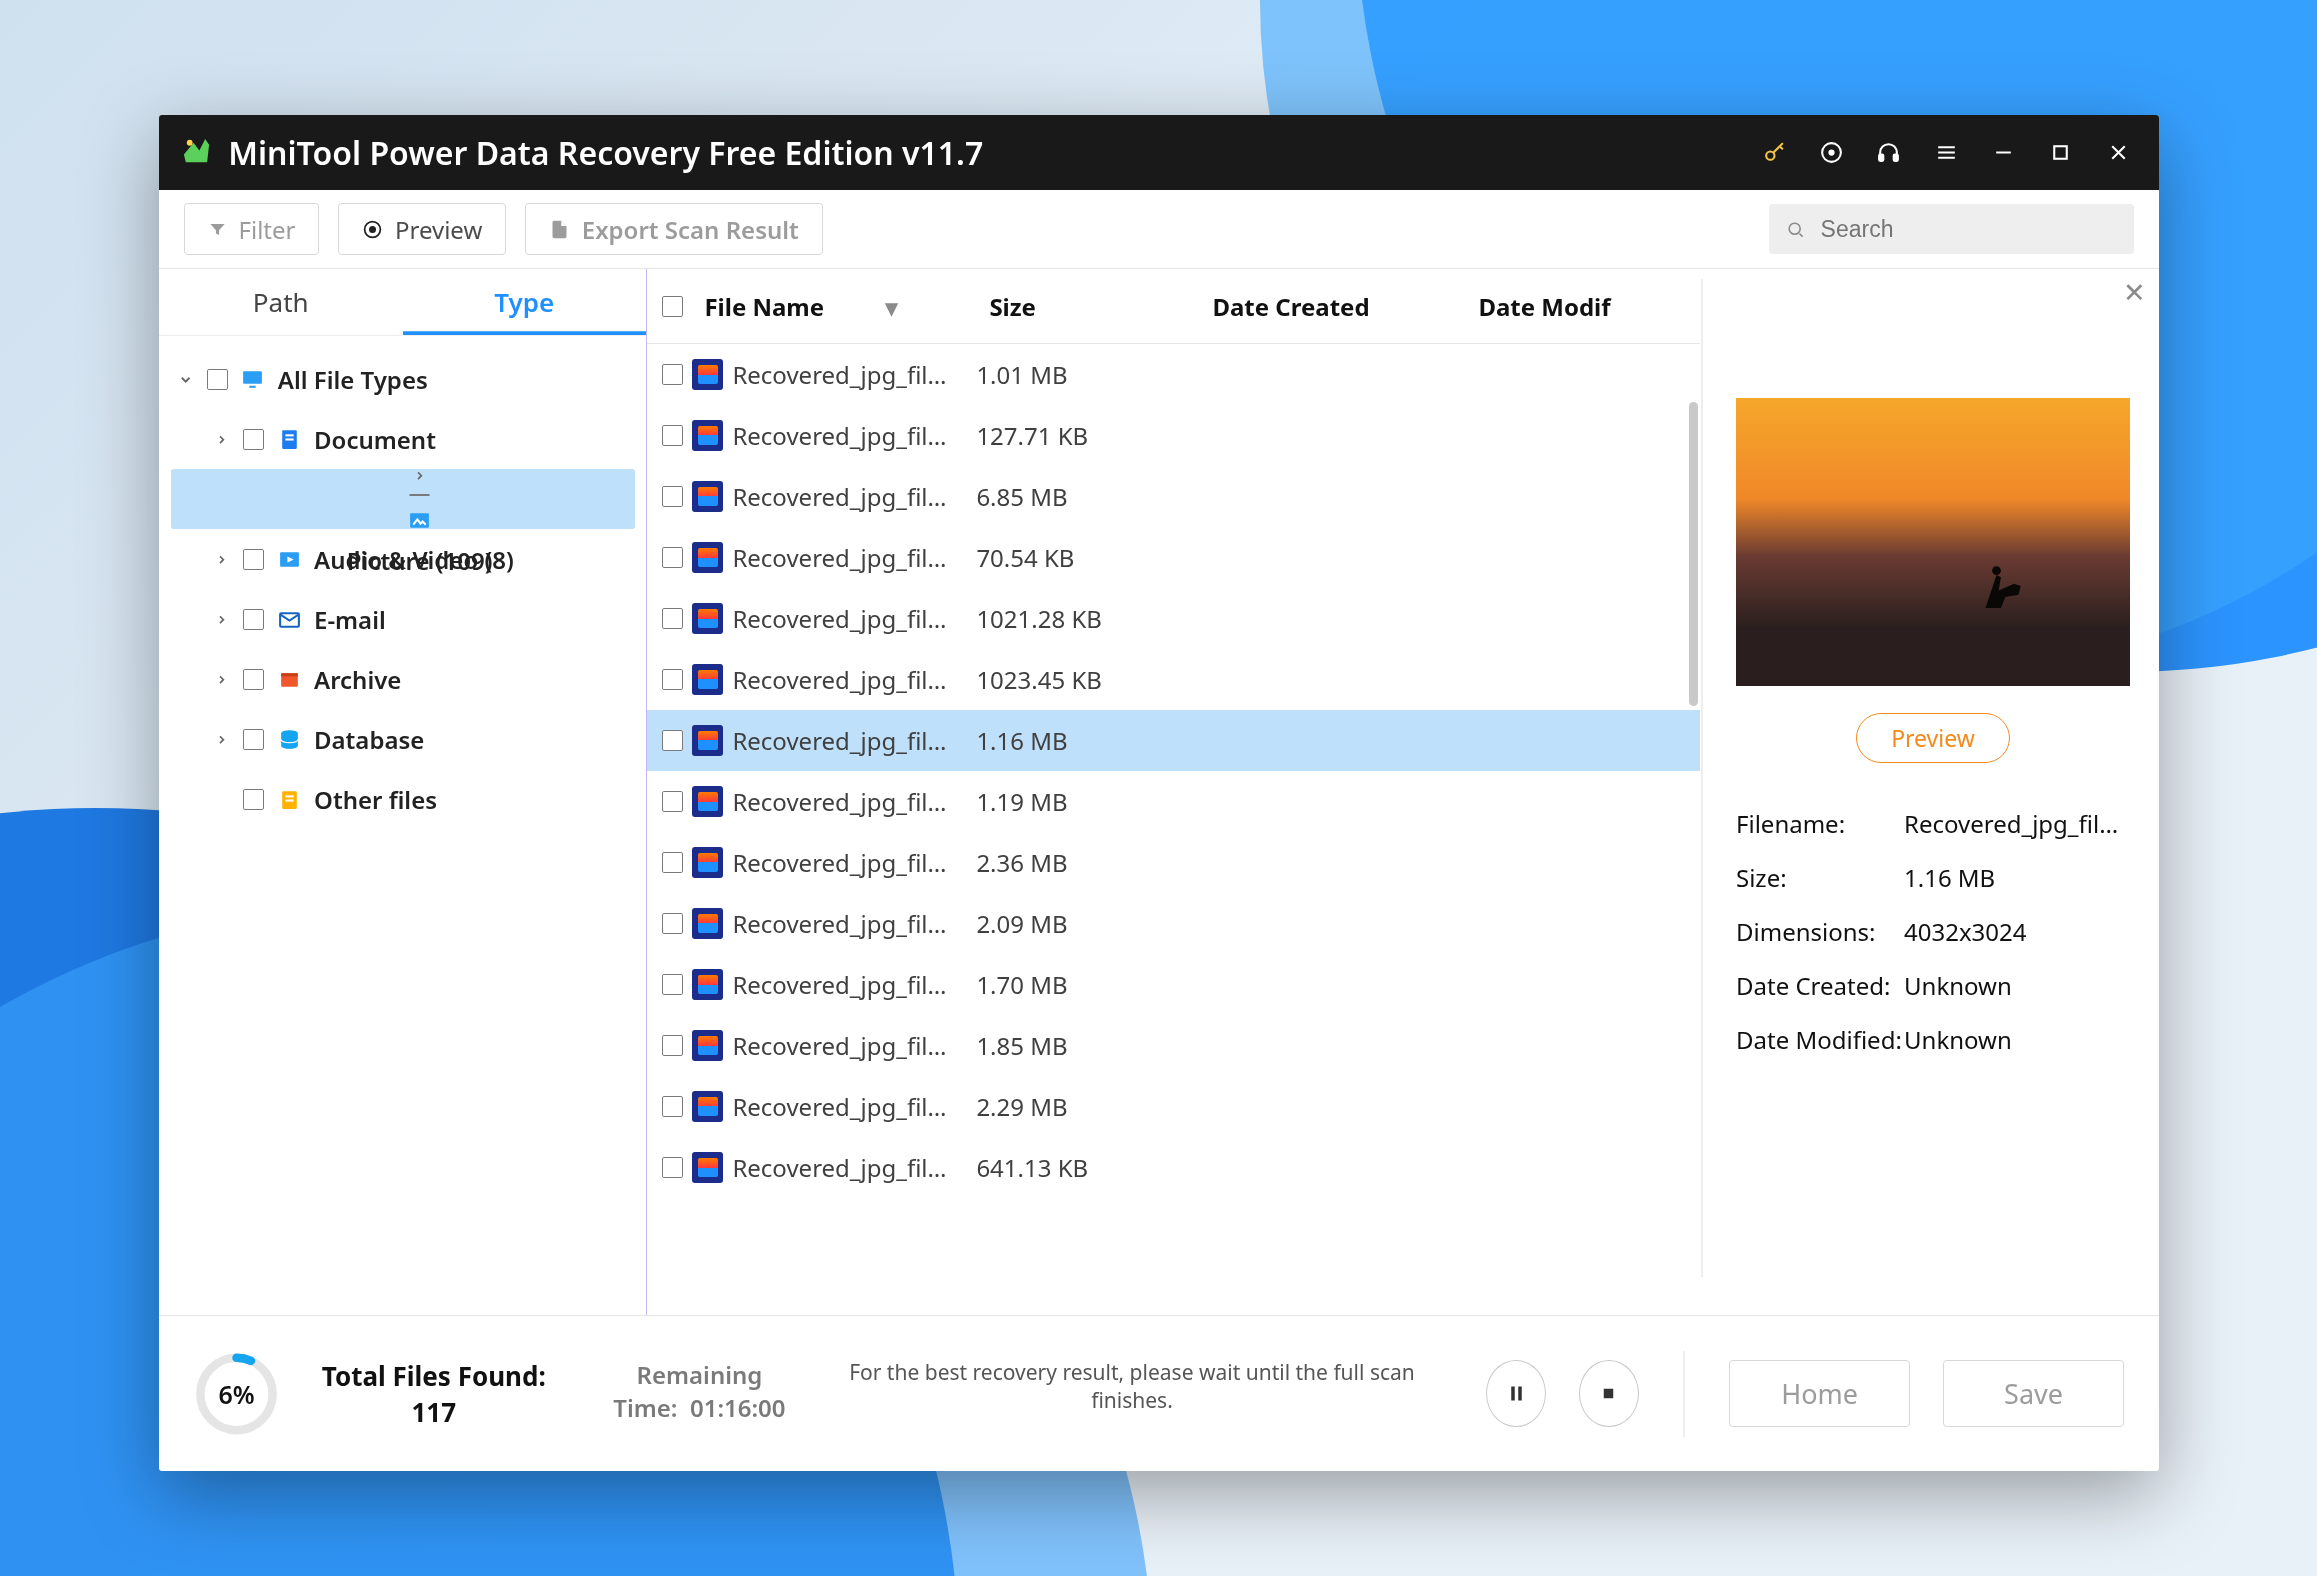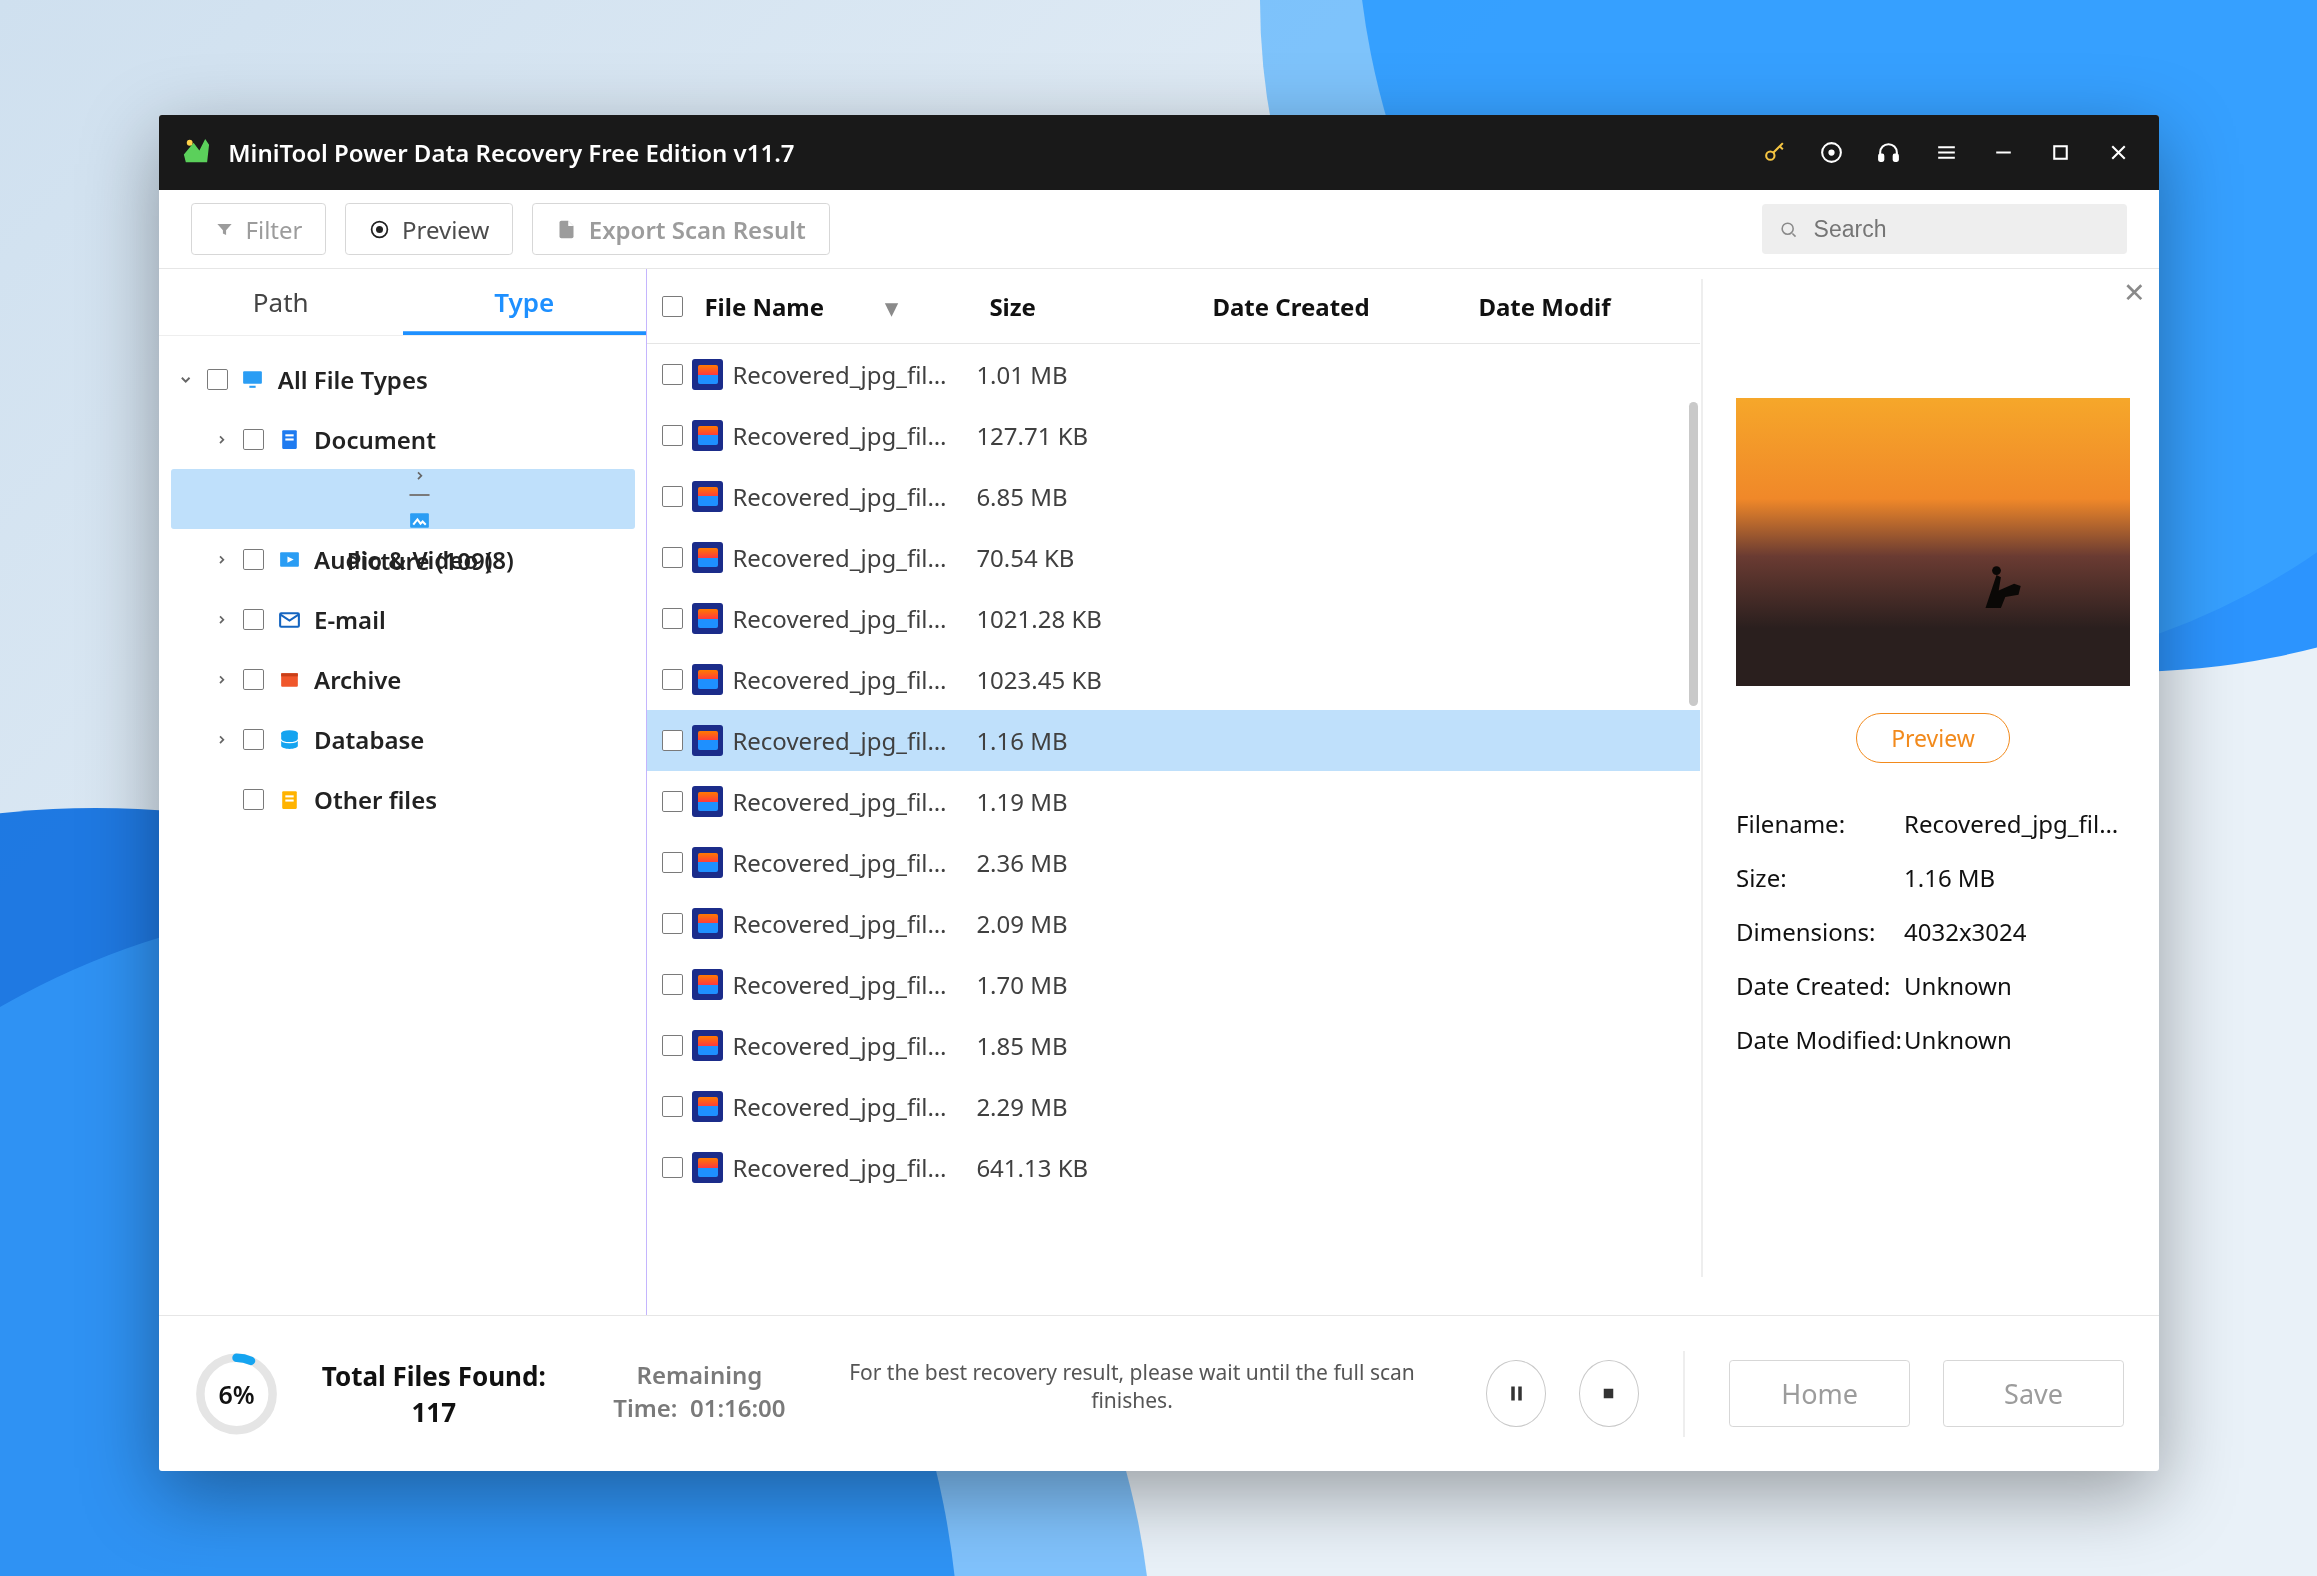--- a/index.html
+++ b/index.html
@@ -31,33 +31,33 @@
   .titlebar {
     height:75px;
     background:#191919;
     color:#fff;
     display:flex;
     align-items:center;
     padding:0 21px;
     gap:17.3px;
   }
   .titlebar .logo svg { width:31px; height:31px; }
-  .titlebar .title { font-size:24px; font-weight:600; }
+  .titlebar .title { font-size:32px; font-weight:600; }
   .titlebar .spacer { flex:1; }
   .titlebar .tb-icon { width:40px; height:40px; display:flex; align-items:center; justify-content:center; cursor:pointer; color:#fff; }
   .titlebar .tb-icon.key { color:#f5c542; }
   .titlebar .tb-icon svg { width:25px; height:25px; }
 
   .toolbar {
     height:79px;
     background:#fff;
     border-bottom:1px solid #e6e6e6;
     display:flex;
     align-items:center;
-    padding:0 32px;
+    padding:0 25px;
     gap:19px;
   }
   .btn {
     height:52px;
     padding:0 23px;
     border:1px solid #d7d7d7;
     border-radius:3.8px;
     background:#fff;
     display:flex;
     align-items:center;

